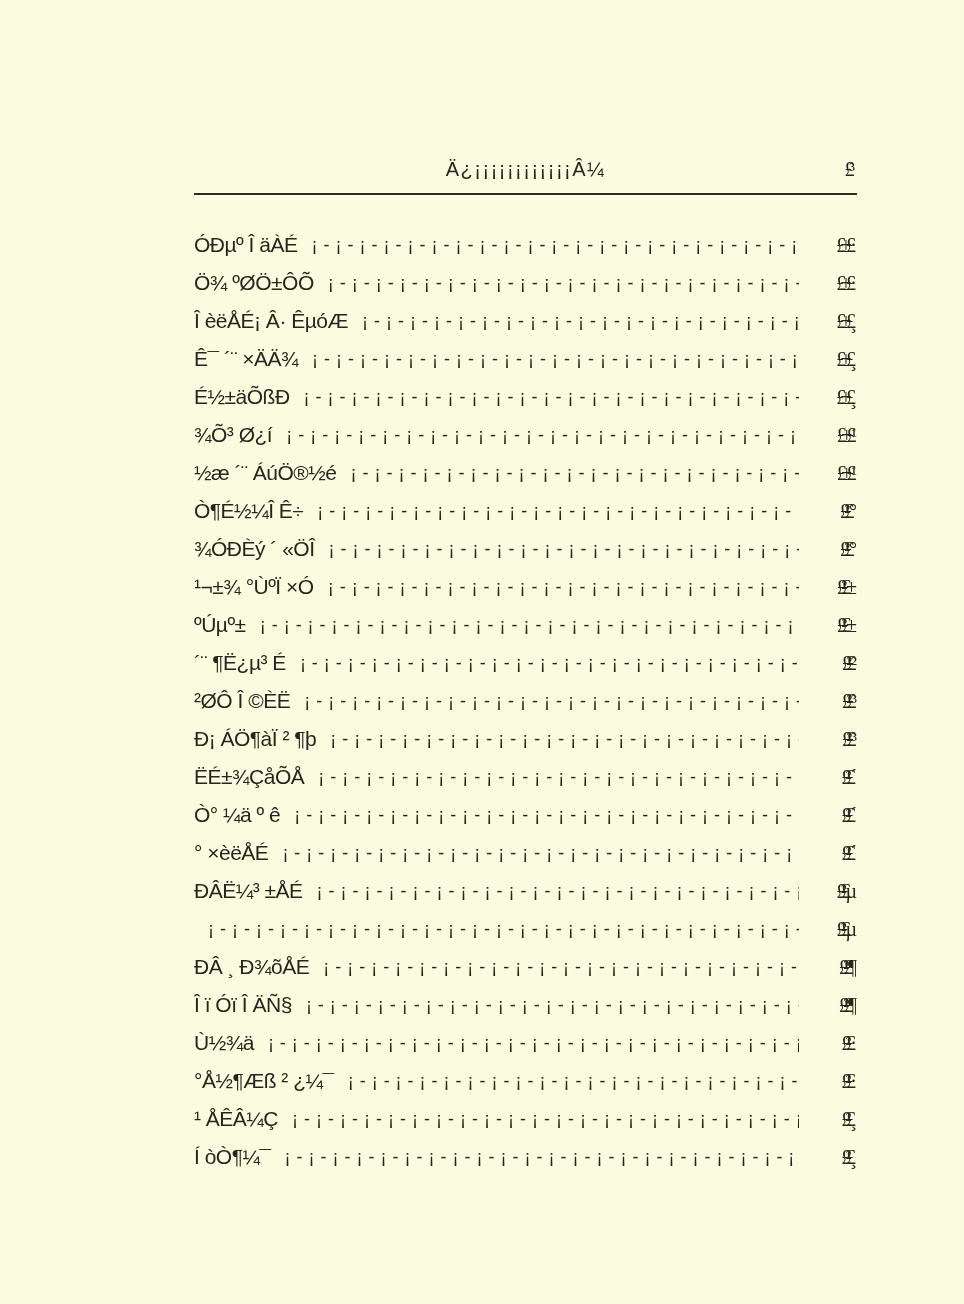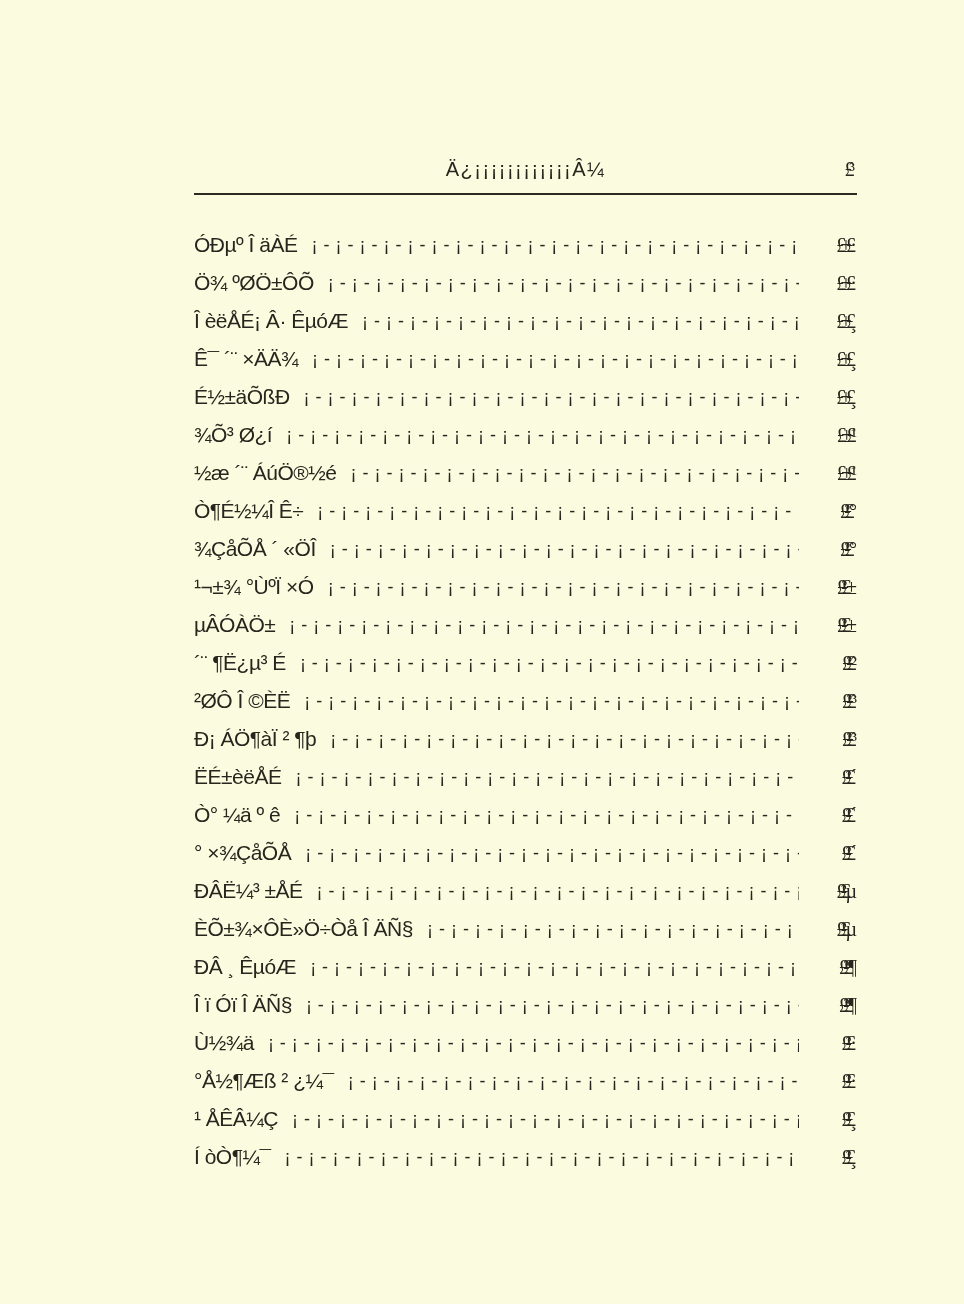--- a/index.html
+++ b/index.html
@@ -130,76 +130,75 @@
           <span class="etitle">½æ ´¨ ÁúÖ®½é</span>
           <span class="eleader">¡ - ¡ - ¡ - ¡ - ¡ - ¡ - ¡ - ¡ - ¡ - ¡ - ¡ - ¡ - ¡ - ¡ - ¡ - ¡ - ¡ - ¡ - ¡ - ¡ - ¡ - ¡ - ¡ - ¡ - ¡ - ¡ - ¡ - ¡ - ¡ - ¡ - ¡ - ¡ - ¡ - ¡ - ¡ - ¡ - ¡ - ¡ - ¡ - ¡ - ¡ - ¡ - ¡ - ¡ - ¡ - </span>
           <span class="epage">£±£¹</span>
         </div>
         <div class="row">
           <span class="etitle">Ò¶É½¼Î Ê÷</span>
           <span class="eleader">¡ - ¡ - ¡ - ¡ - ¡ - ¡ - ¡ - ¡ - ¡ - ¡ - ¡ - ¡ - ¡ - ¡ - ¡ - ¡ - ¡ - ¡ - ¡ - ¡ - ¡ - ¡ - ¡ - ¡ - ¡ - ¡ - ¡ - ¡ - ¡ - ¡ - ¡ - ¡ - ¡ - ¡ - ¡ - ¡ - ¡ - ¡ - ¡ - ¡ - ¡ - ¡ - ¡ - ¡ - ¡ - </span>
           <span class="epage">£²£°</span>
         </div>
         <div class="row">
-          <span class="etitle">¾ÇåÕÅ ´ «ÖÎ</span>
+          <span class="etitle">¾ÓÐÈý ´ «ÖÎ</span>
           <span class="eleader">¡ - ¡ - ¡ - ¡ - ¡ - ¡ - ¡ - ¡ - ¡ - ¡ - ¡ - ¡ - ¡ - ¡ - ¡ - ¡ - ¡ - ¡ - ¡ - ¡ - ¡ - ¡ - ¡ - ¡ - ¡ - ¡ - ¡ - ¡ - ¡ - ¡ - ¡ - ¡ - ¡ - ¡ - ¡ - ¡ - ¡ - ¡ - ¡ - ¡ - ¡ - ¡ - ¡ - ¡ - ¡ - </span>
           <span class="epage">£²£°</span>
         </div>
         <div class="row">
           <span class="etitle">¹¬±¾ °ÙºÏ ×Ó</span>
           <span class="eleader">¡ - ¡ - ¡ - ¡ - ¡ - ¡ - ¡ - ¡ - ¡ - ¡ - ¡ - ¡ - ¡ - ¡ - ¡ - ¡ - ¡ - ¡ - ¡ - ¡ - ¡ - ¡ - ¡ - ¡ - ¡ - ¡ - ¡ - ¡ - ¡ - ¡ - ¡ - ¡ - ¡ - ¡ - ¡ - ¡ - ¡ - ¡ - ¡ - ¡ - ¡ - ¡ - ¡ - ¡ - ¡ - </span>
           <span class="epage">£²£±</span>
         </div>
         <div class="row">
-          <span class="etitle">µÂÓÀÖ±</span>
+          <span class="etitle">ºÚµº±</span>
           <span class="eleader">¡ - ¡ - ¡ - ¡ - ¡ - ¡ - ¡ - ¡ - ¡ - ¡ - ¡ - ¡ - ¡ - ¡ - ¡ - ¡ - ¡ - ¡ - ¡ - ¡ - ¡ - ¡ - ¡ - ¡ - ¡ - ¡ - ¡ - ¡ - ¡ - ¡ - ¡ - ¡ - ¡ - ¡ - ¡ - ¡ - ¡ - ¡ - ¡ - ¡ - ¡ - ¡ - ¡ - ¡ - ¡ - </span>
           <span class="epage">£²£±</span>
         </div>
         <div class="row">
           <span class="etitle">´¨ ¶Ë¿µ³ É</span>
           <span class="eleader">¡ - ¡ - ¡ - ¡ - ¡ - ¡ - ¡ - ¡ - ¡ - ¡ - ¡ - ¡ - ¡ - ¡ - ¡ - ¡ - ¡ - ¡ - ¡ - ¡ - ¡ - ¡ - ¡ - ¡ - ¡ - ¡ - ¡ - ¡ - ¡ - ¡ - ¡ - ¡ - ¡ - ¡ - ¡ - ¡ - ¡ - ¡ - ¡ - ¡ - ¡ - ¡ - ¡ - ¡ - ¡ - </span>
           <span class="epage">£²£²</span>
         </div>
         <div class="row">
           <span class="etitle">²ØÔ Î ©ÈË</span>
           <span class="eleader">¡ - ¡ - ¡ - ¡ - ¡ - ¡ - ¡ - ¡ - ¡ - ¡ - ¡ - ¡ - ¡ - ¡ - ¡ - ¡ - ¡ - ¡ - ¡ - ¡ - ¡ - ¡ - ¡ - ¡ - ¡ - ¡ - ¡ - ¡ - ¡ - ¡ - ¡ - ¡ - ¡ - ¡ - ¡ - ¡ - ¡ - ¡ - ¡ - ¡ - ¡ - ¡ - ¡ - ¡ - ¡ - </span>
           <span class="epage">£²£³</span>
         </div>
         <div class="row">
           <span class="etitle">Ð¡ ÁÖ¶àÏ ² ¶þ</span>
           <span class="eleader">¡ - ¡ - ¡ - ¡ - ¡ - ¡ - ¡ - ¡ - ¡ - ¡ - ¡ - ¡ - ¡ - ¡ - ¡ - ¡ - ¡ - ¡ - ¡ - ¡ - ¡ - ¡ - ¡ - ¡ - ¡ - ¡ - ¡ - ¡ - ¡ - ¡ - ¡ - ¡ - ¡ - ¡ - ¡ - ¡ - ¡ - ¡ - ¡ - ¡ - ¡ - ¡ - ¡ - ¡ - ¡ - </span>
           <span class="epage">£²£³</span>
         </div>
         <div class="row">
-          <span class="etitle">ËÉ±èëÅÉ</span>
+          <span class="etitle">ËÉ±¾ÇåÕÅ</span>
           <span class="eleader">¡ - ¡ - ¡ - ¡ - ¡ - ¡ - ¡ - ¡ - ¡ - ¡ - ¡ - ¡ - ¡ - ¡ - ¡ - ¡ - ¡ - ¡ - ¡ - ¡ - ¡ - ¡ - ¡ - ¡ - ¡ - ¡ - ¡ - ¡ - ¡ - ¡ - ¡ - ¡ - ¡ - ¡ - ¡ - ¡ - ¡ - ¡ - ¡ - ¡ - ¡ - ¡ - ¡ - ¡ - ¡ - </span>
           <span class="epage">£²£´</span>
         </div>
         <div class="row">
           <span class="etitle">Ò° ¼ä º ê</span>
           <span class="eleader">¡ - ¡ - ¡ - ¡ - ¡ - ¡ - ¡ - ¡ - ¡ - ¡ - ¡ - ¡ - ¡ - ¡ - ¡ - ¡ - ¡ - ¡ - ¡ - ¡ - ¡ - ¡ - ¡ - ¡ - ¡ - ¡ - ¡ - ¡ - ¡ - ¡ - ¡ - ¡ - ¡ - ¡ - ¡ - ¡ - ¡ - ¡ - ¡ - ¡ - ¡ - ¡ - ¡ - ¡ - ¡ - </span>
           <span class="epage">£²£´</span>
         </div>
         <div class="row">
-          <span class="etitle">° ×¾ÇåÕÅ</span>
+          <span class="etitle">° ×èëÅÉ</span>
           <span class="eleader">¡ - ¡ - ¡ - ¡ - ¡ - ¡ - ¡ - ¡ - ¡ - ¡ - ¡ - ¡ - ¡ - ¡ - ¡ - ¡ - ¡ - ¡ - ¡ - ¡ - ¡ - ¡ - ¡ - ¡ - ¡ - ¡ - ¡ - ¡ - ¡ - ¡ - ¡ - ¡ - ¡ - ¡ - ¡ - ¡ - ¡ - ¡ - ¡ - ¡ - ¡ - ¡ - ¡ - ¡ - ¡ - </span>
           <span class="epage">£²£´</span>
         </div>
         <div class="row">
           <span class="etitle">ÐÂË¼³ ±ÅÉ</span>
           <span class="eleader">¡ - ¡ - ¡ - ¡ - ¡ - ¡ - ¡ - ¡ - ¡ - ¡ - ¡ - ¡ - ¡ - ¡ - ¡ - ¡ - ¡ - ¡ - ¡ - ¡ - ¡ - ¡ - ¡ - ¡ - ¡ - ¡ - ¡ - ¡ - ¡ - ¡ - ¡ - ¡ - ¡ - ¡ - ¡ - ¡ - ¡ - ¡ - ¡ - ¡ - ¡ - ¡ - ¡ - ¡ - ¡ - </span>
           <span class="epage">£²£µ</span>
         </div>
         <div class="row">
-          <span class="etitle">ÈÕ±¾×ÔÈ»Ö÷Òå Î ÄÑ§</span>
           <span class="eleader">¡ - ¡ - ¡ - ¡ - ¡ - ¡ - ¡ - ¡ - ¡ - ¡ - ¡ - ¡ - ¡ - ¡ - ¡ - ¡ - ¡ - ¡ - ¡ - ¡ - ¡ - ¡ - ¡ - ¡ - ¡ - ¡ - ¡ - ¡ - ¡ - ¡ - ¡ - ¡ - ¡ - ¡ - ¡ - ¡ - ¡ - ¡ - ¡ - ¡ - ¡ - ¡ - ¡ - ¡ - ¡ - </span>
           <span class="epage">£²£µ</span>
         </div>
         <div class="row">
-          <span class="etitle">ÐÂ ¸ ÊµóÆ</span>
+          <span class="etitle">ÐÂ ¸ Ð¾õÅÉ</span>
           <span class="eleader">¡ - ¡ - ¡ - ¡ - ¡ - ¡ - ¡ - ¡ - ¡ - ¡ - ¡ - ¡ - ¡ - ¡ - ¡ - ¡ - ¡ - ¡ - ¡ - ¡ - ¡ - ¡ - ¡ - ¡ - ¡ - ¡ - ¡ - ¡ - ¡ - ¡ - ¡ - ¡ - ¡ - ¡ - ¡ - ¡ - ¡ - ¡ - ¡ - ¡ - ¡ - ¡ - ¡ - ¡ - ¡ - </span>
           <span class="epage">£²£¶</span>
         </div>
         <div class="row">
           <span class="etitle">Î ï Óï Î ÄÑ§</span>
           <span class="eleader">¡ - ¡ - ¡ - ¡ - ¡ - ¡ - ¡ - ¡ - ¡ - ¡ - ¡ - ¡ - ¡ - ¡ - ¡ - ¡ - ¡ - ¡ - ¡ - ¡ - ¡ - ¡ - ¡ - ¡ - ¡ - ¡ - ¡ - ¡ - ¡ - ¡ - ¡ - ¡ - ¡ - ¡ - ¡ - ¡ - ¡ - ¡ - ¡ - ¡ - ¡ - ¡ - ¡ - ¡ - ¡ - </span>
           <span class="epage">£²£¶</span>
         </div>
         <div class="row">
           <span class="etitle">Ù½¾ä</span>

